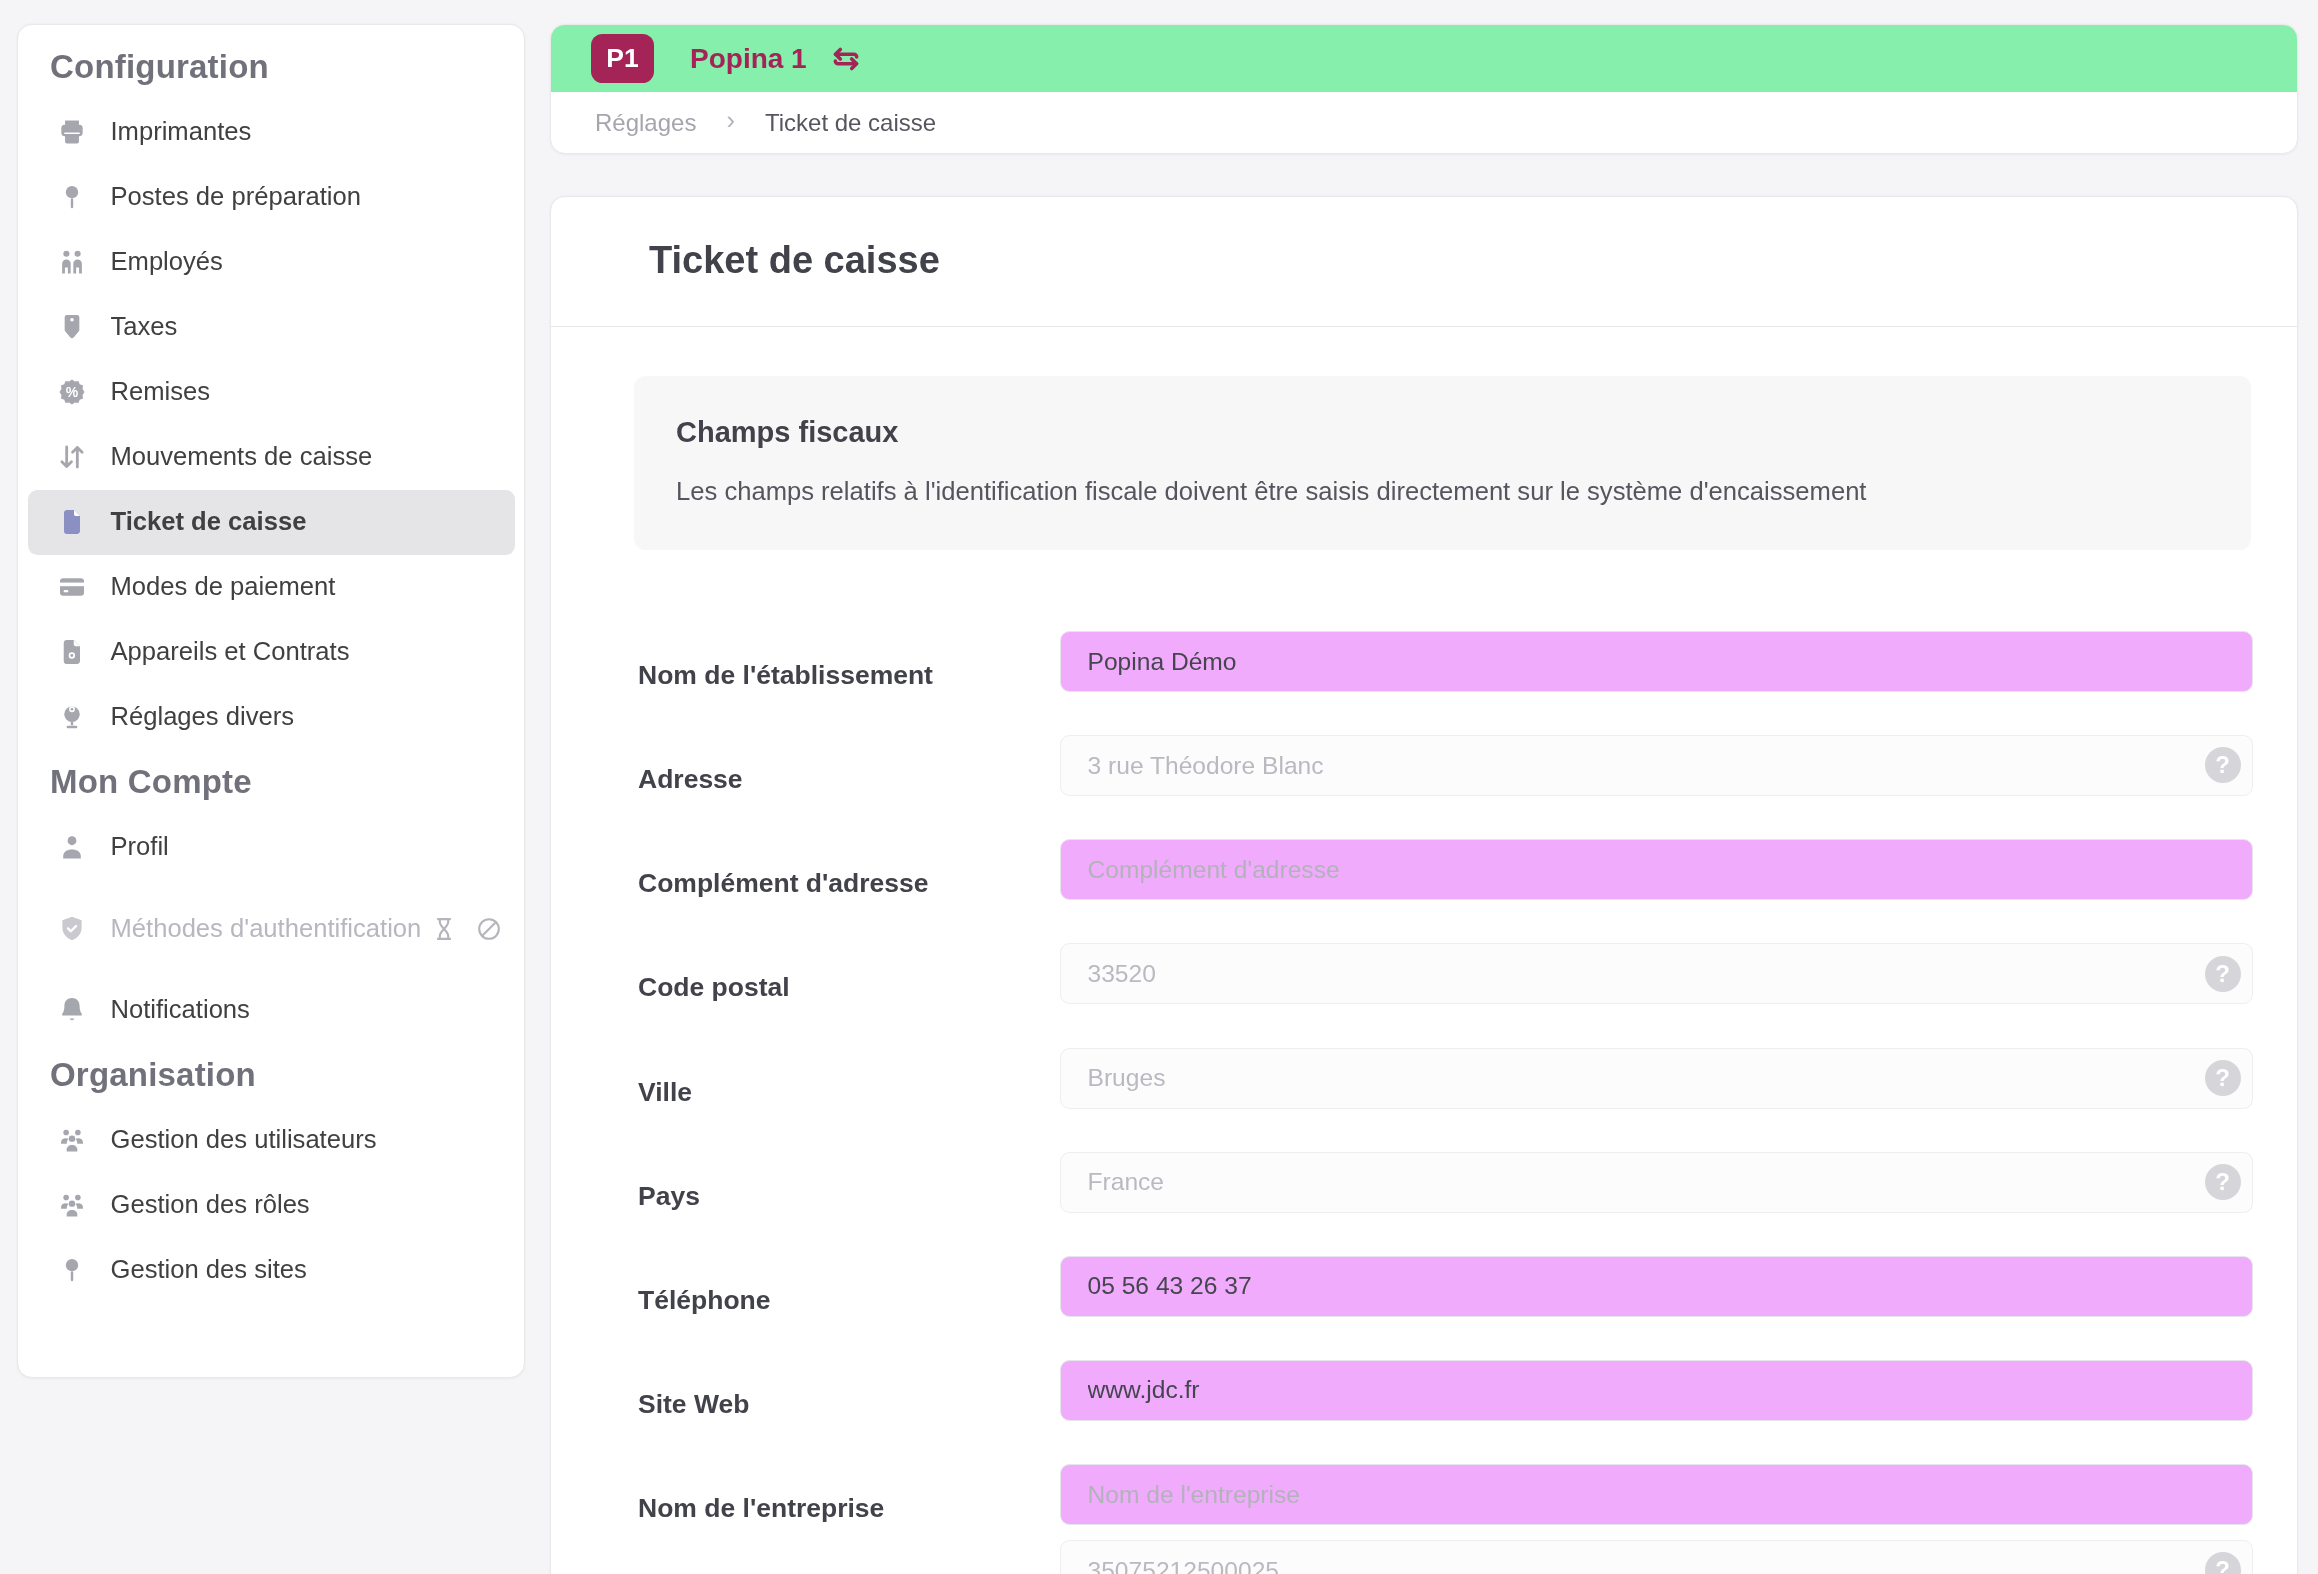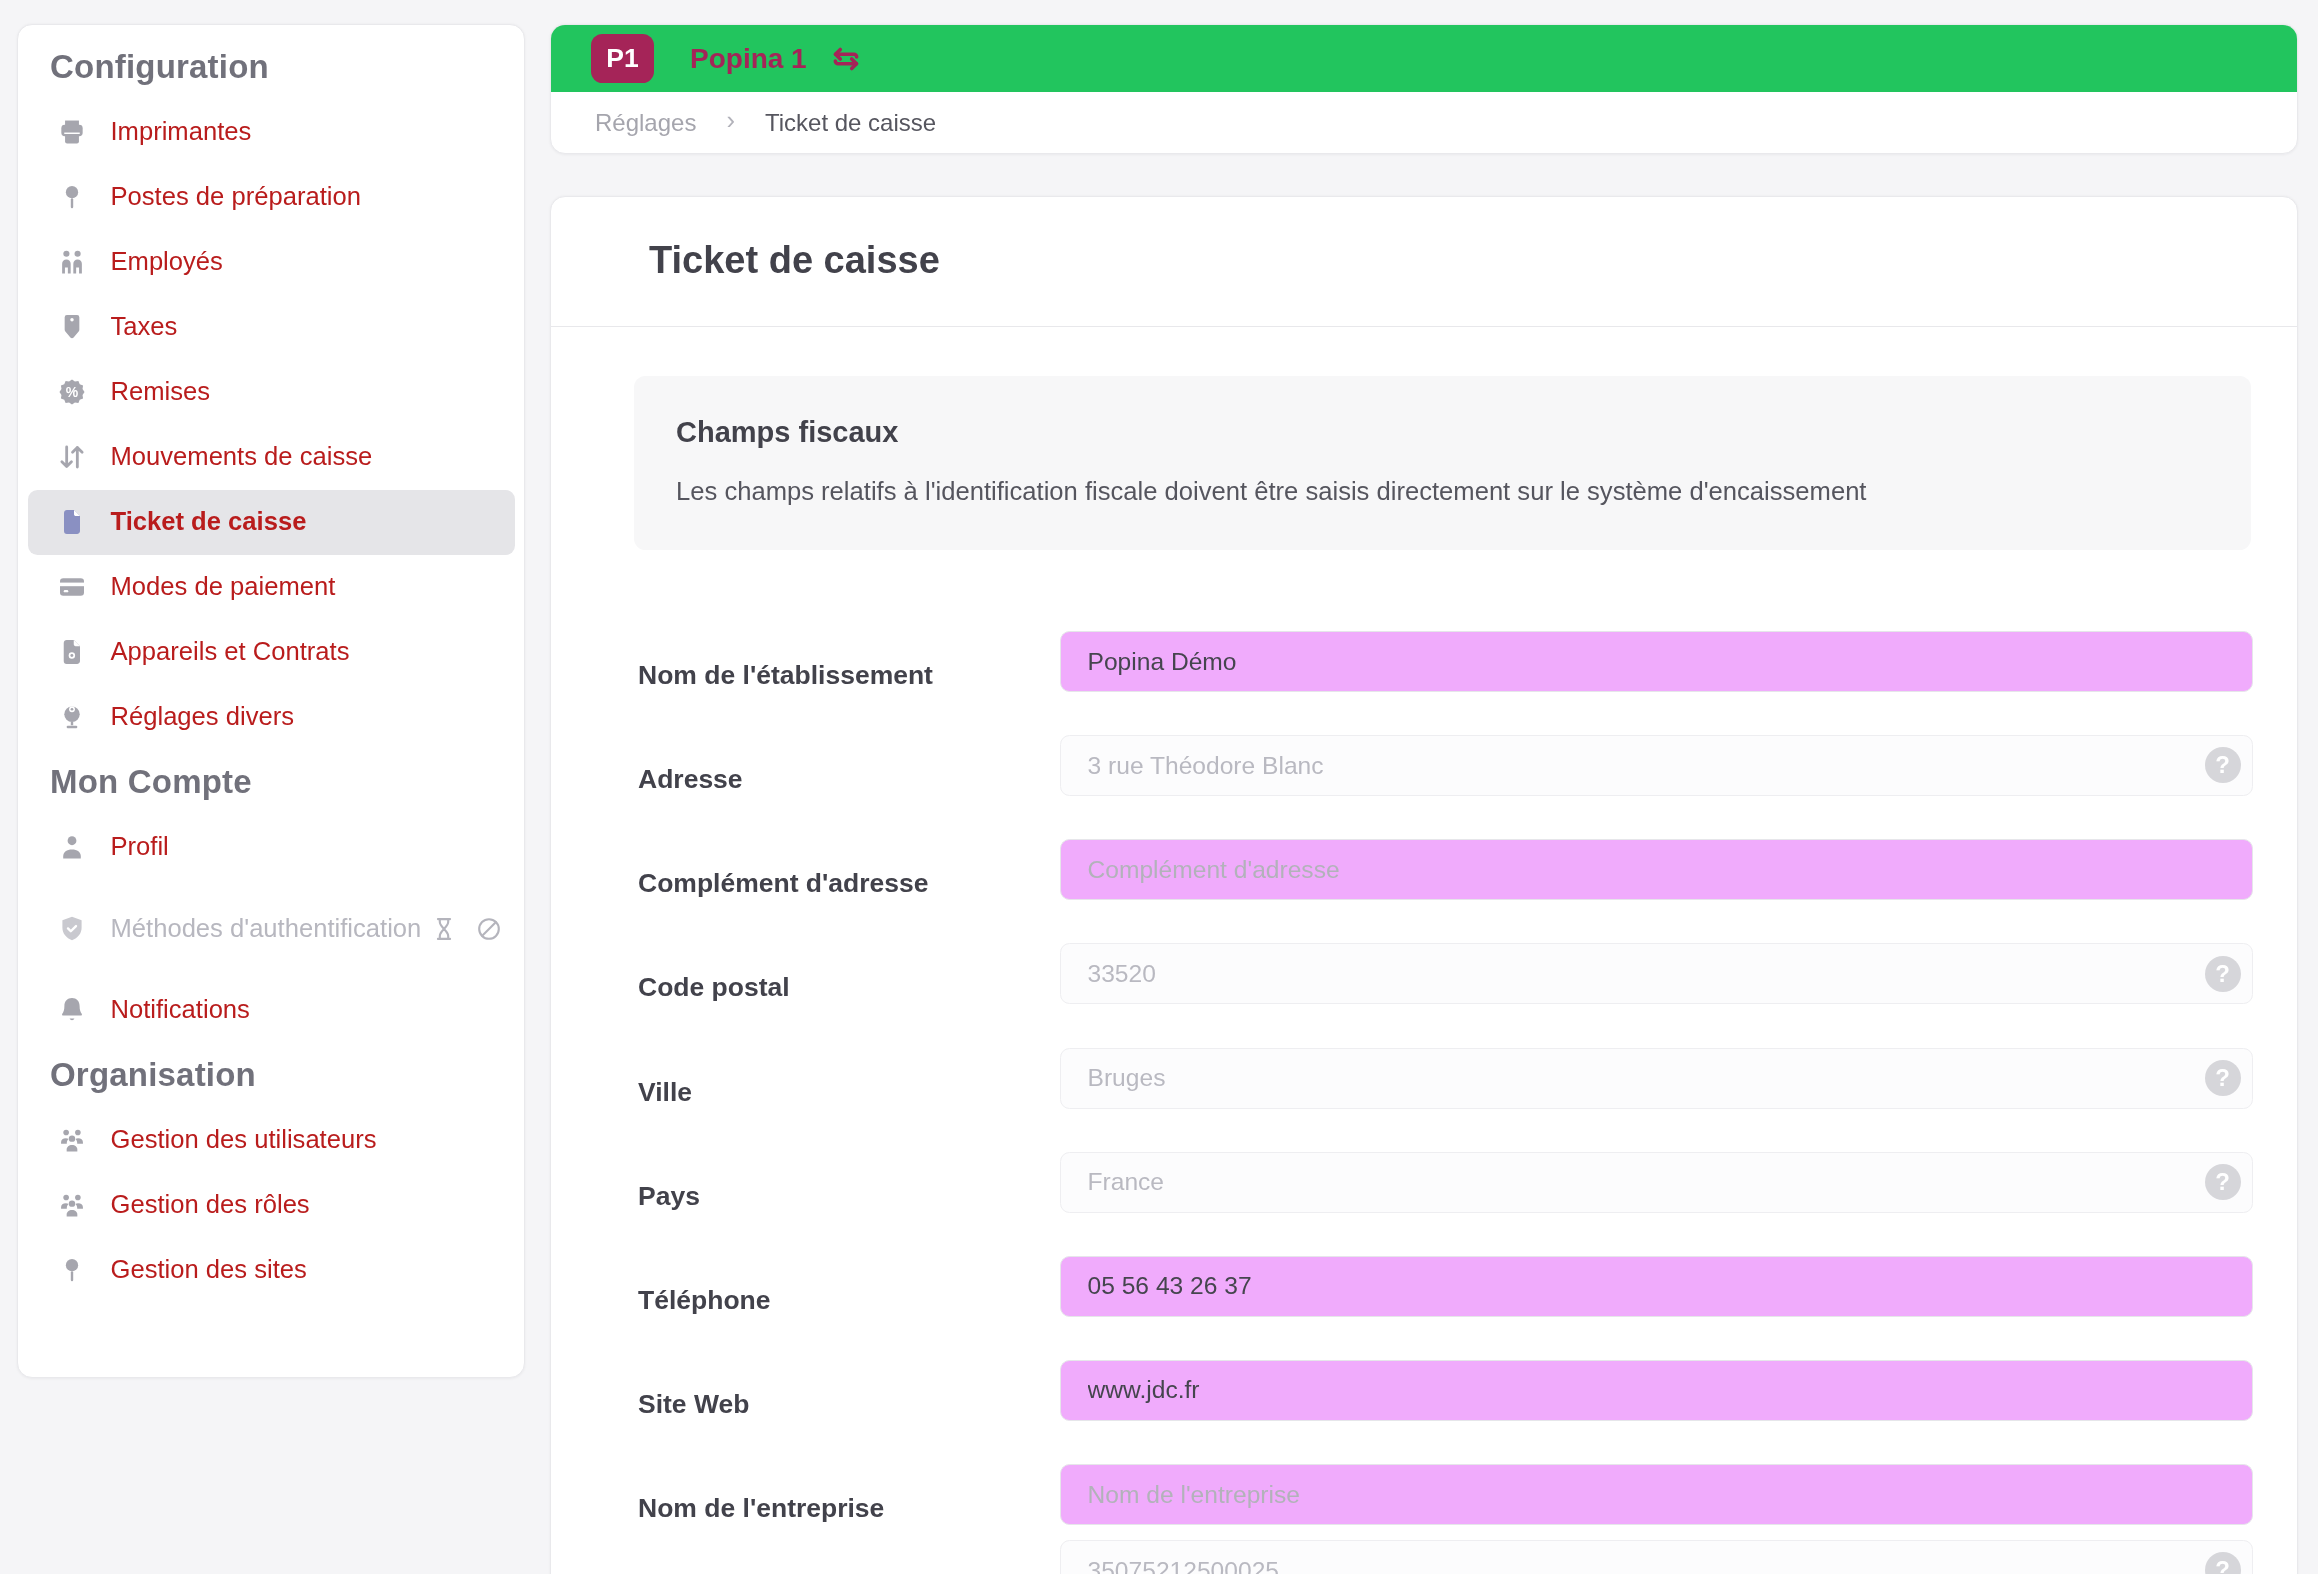--- a/index.html
+++ b/index.html
@@ -15,37 +15,37 @@
   .sidebar {
     position:absolute; left:17px; top:24px; width:508px; height:1354px;
     background:#fff; border:0.9px solid #e9e9ec; border-radius:15px;
     box-shadow:0 0.9px 2.8px rgba(25,25,35,.05);
     padding:9.5px 0;
   }
   .side-row { height:65px; display:flex; align-items:center; }
   .side-header { padding-left:32px; font-size:33px; font-weight:700; color:#71717b; letter-spacing:0.2px; }
   .side-item {
     margin:0 9.5px; padding:0 11.4px 0 28px; border-radius:9.5px;
-    font-size:25.6px; font-weight:500; color:#b91c1c; cursor:pointer;
+    font-size:25.6px; font-weight:500; color:#404040; cursor:pointer;
   }
   .side-item .sicon { width:32px; height:32px; flex:none; margin-right:23px; display:flex; align-items:center; justify-content:center; }
   .side-item svg { width:32px; height:32px; }
   .side-item.active { background:#e5e5e8; font-weight:700; }
   .side-item.disabled { color:#b7b7bf; cursor:default; }
   .side-item.tall { height:98px; }
   .slabel { line-height:1.3; }
   .mini-icons { margin-left:auto; display:flex; gap:17px; align-items:center; color:#b4b4bc; }
   .mini-icons svg { width:28px; height:28px; }
   
   .header-card {
     position:absolute; left:550px; top:24px; width:1748px; height:130px;
     background:#fff; border:0.9px solid #e9e9ec; border-radius:15px;
     box-shadow:0 0.9px 2.8px rgba(25,25,35,.05); overflow:hidden;
   }
-  .banner { height:67px; background:#22c55e; display:flex; align-items:center; padding:0 40px; }
+  .banner { height:67px; background:#86efac; display:flex; align-items:center; padding:0 40px; }
   .badge {
     width:63px; height:49px; background:#a52458; border-radius:11.4px;
     color:#fff; font-weight:700; font-size:26.5px;
     display:flex; align-items:center; justify-content:center; flex:none;
   }
   .site-name { margin-left:36px; color:#a52458; font-weight:700; font-size:28px; }
   .swap-btn { margin-left:21px; display:flex; align-items:center; cursor:pointer; }
   .breadcrumb { height:61px; display:flex; align-items:center; padding:0 44px; font-size:24px; gap:30px; }
   .crumb-muted { color:#a5a5ad; cursor:pointer; }
   .crumb-sep { color:#b2b2ba; font-size:25.6px; transform:translateY(-1.9px); }

